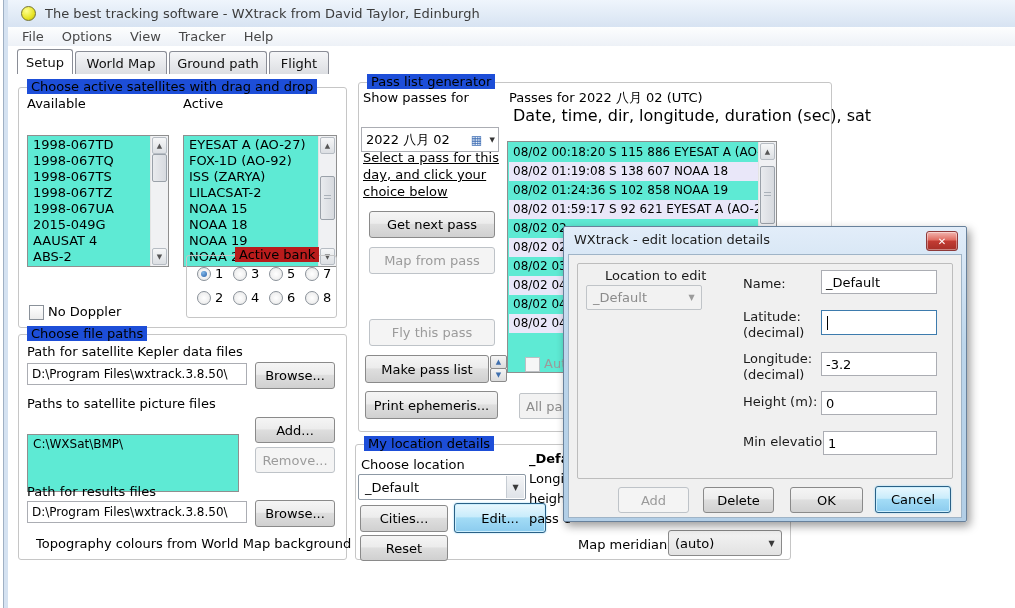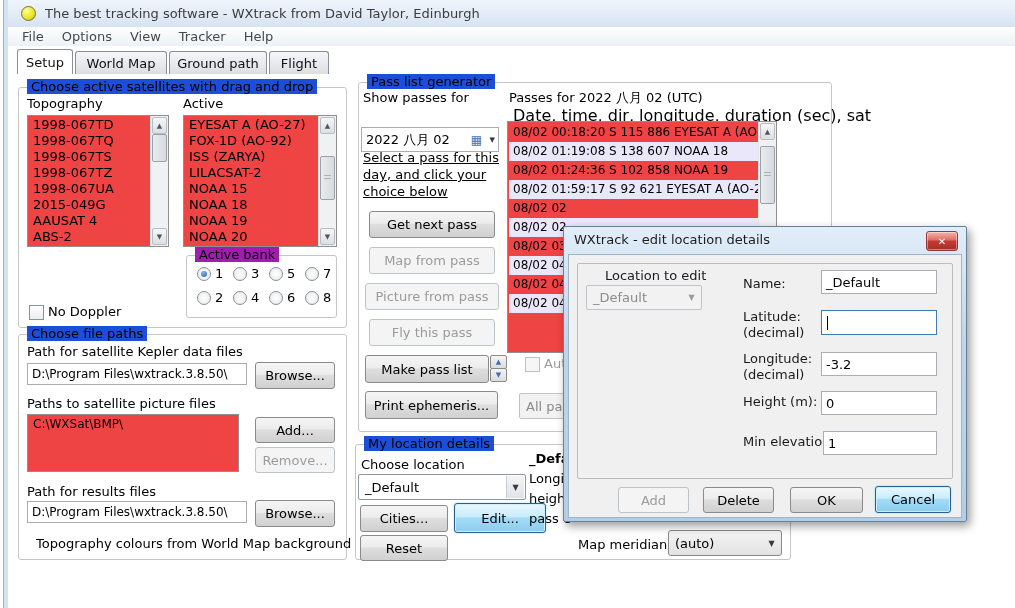--- a/index.html
+++ b/index.html
@@ -53,21 +53,21 @@
   .checkbox{position:absolute;width:13px;height:13px;border:1px solid #8a9199;
     background:linear-gradient(#fff,#ececec);}
   .checkbox.disabled{border-color:#bcc0c4;background:#f6f6f6;}
   .radio{width:12px;height:12px;border-radius:50%;border:1px solid #8a9199;
     background:radial-gradient(#ffffff,#e6e6e6);display:inline-block;position:relative;}
   .radio.checked::after{content:'';position:absolute;left:3px;top:3px;width:6px;height:6px;
     border-radius:50%;background:radial-gradient(circle at 35% 30%,#7fb7e8,#2a60a8);}
   .ritem{display:flex;align-items:center;gap:4px;width:36px;}
 
   
-  .listbox{position:absolute;background:#ef4444;border:1px solid #8f8f8f;overflow:hidden;}
+  .listbox{position:absolute;background:#5eead4;border:1px solid #8f8f8f;overflow:hidden;margin-top:20px;}
   .listbox .items{position:absolute;left:1px;top:1px;right:18px;bottom:1px;overflow:hidden;}
   .li{line-height:16px;padding-left:4px;white-space:nowrap;overflow:hidden;}
   .vscroll{position:absolute;right:0;top:0;bottom:0;width:17px;background:#f0f1f3;border-left:1px solid #e4e4e4;}
   .sarrow{position:absolute;left:1px;right:1px;height:15px;display:flex;align-items:center;justify-content:center;
     font-size:7px;color:#555;background:linear-gradient(#f6f7f8,#dcdfe3);border:1px solid #b6bcc3;border-radius:2px;}
   .sarrow.up{top:1px;}
   .sarrow.down{bottom:1px;}
   .thumb{position:absolute;left:1px;right:1px;background:linear-gradient(90deg,#e9ebee,#d7dadf);
     border:1px solid #9aa1a9;border-radius:2px;}
   .thumb.grip::after{content:'';position:absolute;left:3px;right:3px;top:calc(50% - 3px);height:6px;
@@ -114,21 +114,21 @@
 </div>
 <div class="tabbar">
   <div class="tab active" style="left:9px;width:54px;">Setup</div>
   <div class="tab" style="left:67px;width:90px;">World Map</div>
   <div class="tab" style="left:161px;width:96px;">Ground path</div>
   <div class="tab" style="left:261px;width:58px;">Flight</div>
 </div>
 
 <div class="group" style="left:18px;top:87px;width:327px;height:239px;">
   <span class="legend">Choose active satellites with drag and drop</span>
-  <div class="lbl" style="left:8px;top:8px;">Topography</div>
+  <div class="lbl" style="left:8px;top:8px;">Available</div>
   <div class="lbl" style="left:164px;top:8px;">Active</div>
 
   <div class="listbox" style="left:8px;top:27px;width:140px;height:130px;">
     <div class="items">
       <div class="li">1998-067TD</div>
       <div class="li">1998-067TQ</div>
       <div class="li">1998-067TS</div>
       <div class="li">1998-067TZ</div>
       <div class="li">1998-067UA</div>
       <div class="li">2015-049G</div>
@@ -154,21 +154,21 @@
       <div class="li">NOAA 20</div>
     </div>
     <div class="vscroll">
       <div class="sarrow up">▲</div>
       <div class="sarrow down">▼</div>
       <div class="thumb grip" style="top:40px;height:42px;"></div>
     </div>
   </div>
 
   <div class="group" style="left:167px;top:167px;width:149px;height:61px;">
-    <span class="legend" style="background:#a21caf;">Active bank</span>
+    <span class="legend" style="background:#b91c1c;margin-left:40px;">Active bank</span>
     <div style="position:absolute;left:10px;top:10px;display:flex;">
       <span class="ritem">
           <span class="radio checked"></span>
           <span>1</span>
         </span>
       <span class="ritem">
           <span class="radio"></span>
           <span>3</span>
         </span>
       <span class="ritem">
@@ -241,21 +241,20 @@
   </div>
 
   <div class="lbl" style="left:4px;top:66px;line-height:17px;text-decoration:underline;">
     <div>Select a pass for this</div>
     <div>day, and click your</div>
     <div>choice below</div>
   </div>
 
   <div class="btn" style="left:10px;top:128px;width:124px;height:25px;">Get next pass</div>
   <div class="btn disabled" style="left:10px;top:164px;width:124px;height:25px;">Map from pass</div>
-  <div class="btn disabled" style="left:6px;top:200px;width:132px;height:25px;">Picture from pass</div>
   <div class="btn disabled" style="left:10px;top:236px;width:124px;height:25px;">Fly this pass</div>
   <div class="btn" style="left:6px;top:272px;width:122px;height:26px;">Make pass list</div>
   <div class="spinner" style="left:131px;top:272px;">
     <div class="spincell" style="top:0;">▲</div>
     <div class="spincell" style="top:13px;">▼</div>
   </div>
   <div class="btn" style="left:6px;top:308px;width:131px;height:26px;">Print ephemeris...</div>
 
   <div class="lbl" style="left:150px;top:6px;">Passes for 2022 八月 02  (UTC)</div>
   <div class="lbl" style="left:154px;top:23px;font-size:16px;">Date, time, dir, longitude, duration (sec), sat</div>

